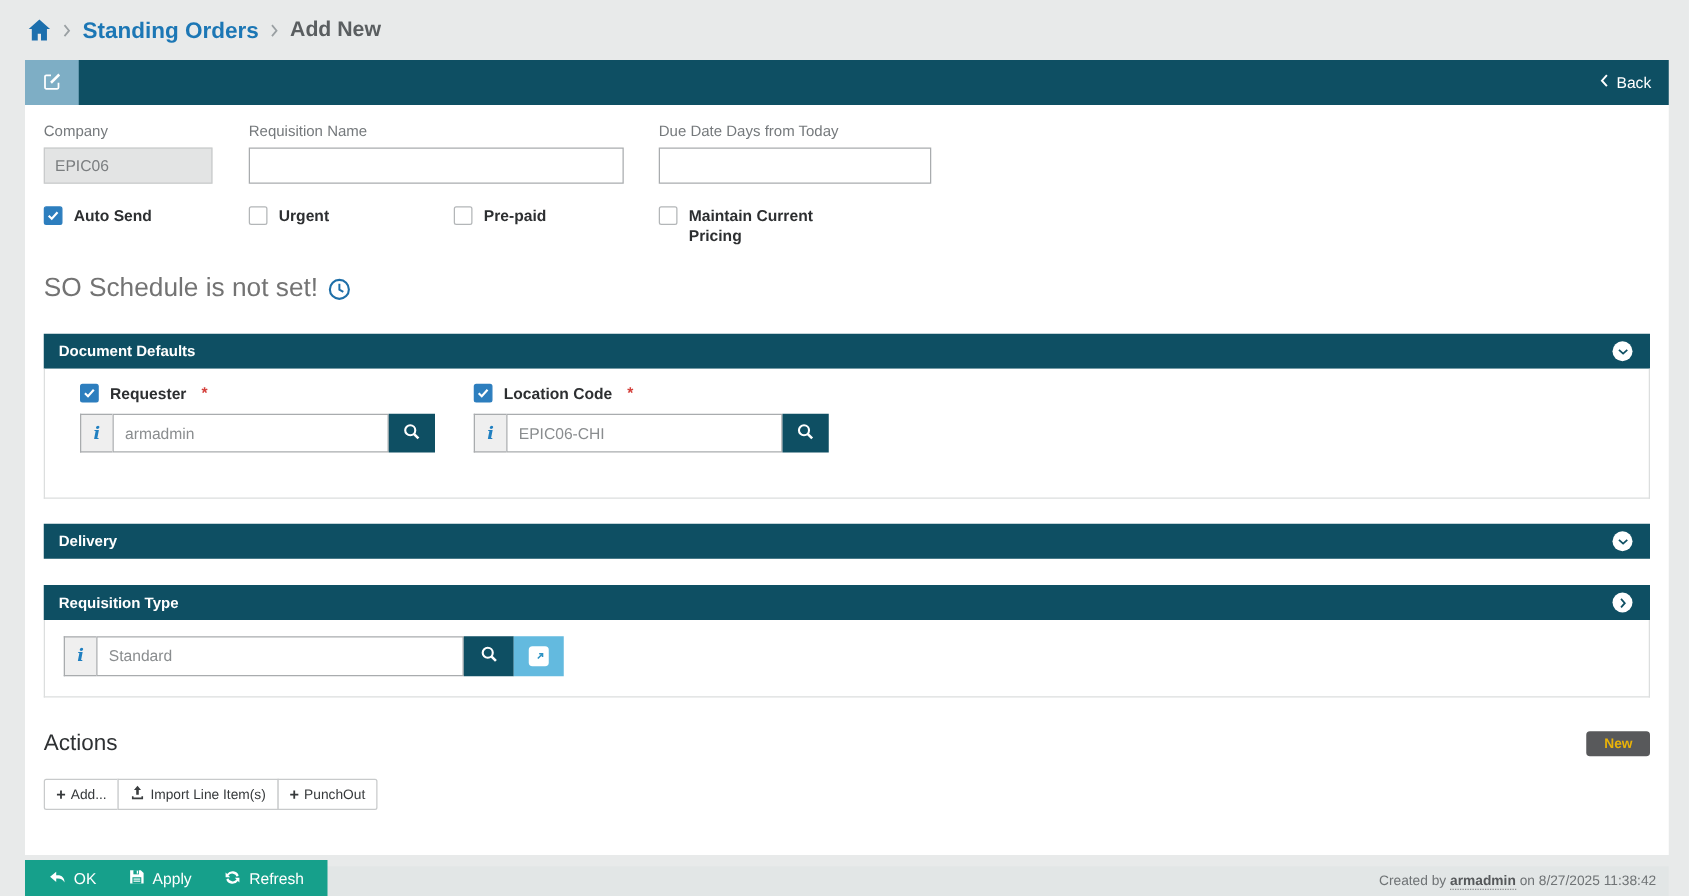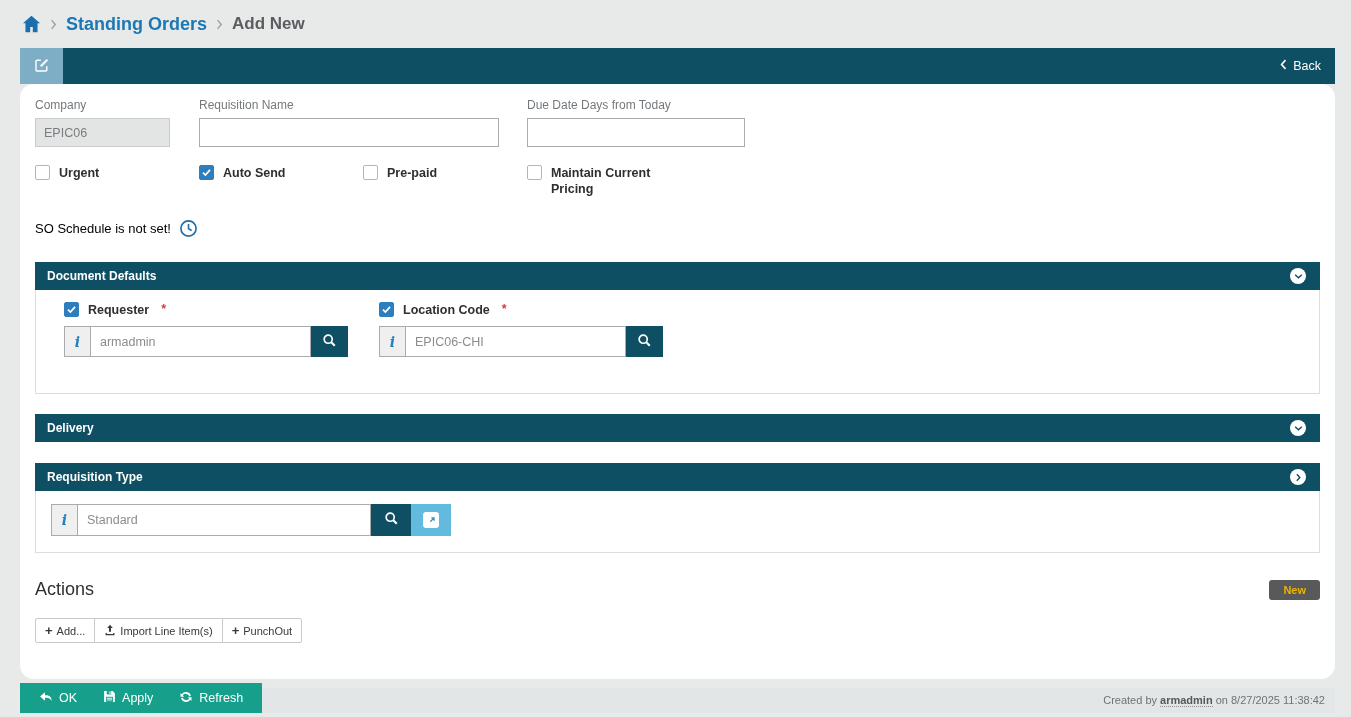--- a/index.html
+++ b/index.html
@@ -16,21 +16,21 @@
 
   
   .toolbar { height:36px; background:#0e4f63; display:flex; align-items:center; }
   .edit-btn { width:43px; height:36px; background:#7eaec5; border:none; cursor:pointer;
               display:flex; align-items:center; justify-content:center; }
   .back-btn { margin-left:auto; margin-right:14px; background:none; border:none; color:#fff;
               font-size:12.5px; display:flex; align-items:center; gap:6px; cursor:pointer;
               font-family:inherit;justify-content:flex-end; }
 
   
-  .content { background:#fff; padding:14px 15px 36px 15px;border-radius:14px; }
+  .content { background:#fff; padding:14px 15px 36px 15px; }
 
   .form-row { display:flex; }
   .f-col .lbl { font-size:12px; color:#75797c; display:block; height:15px; }
   .f-col input { margin-top:5px; height:29px; width:100%; border:1px solid #a9acae;
                  font-size:12.5px; padding:0 8px; color:#6c7072; font-family:inherit;
                  background:#fff; }
   .f-col input:disabled { background:#e3e4e4; border-color:#c9cbcc; color:#7a7d7f; }
   .f-company { width:135px; }
   .f-reqname { width:300px; margin-left:29px; }
   .f-duedate { width:218px; margin-left:28px; }
@@ -40,21 +40,21 @@
   .cb { display:flex; align-items:flex-start; gap:9px; cursor:pointer; }
   .cb-box { width:15px; height:15px; border:1px solid #b3b6b8; border-radius:2px;
             background:#fff; flex:0 0 auto; display:flex; align-items:center; justify-content:center; }
   .cb-box[data-checked="true"] { background:#2d7ebe; border-color:#2d7ebe; }
   .cb-box svg { width:11px; height:11px; display:none; }
   .cb-box[data-checked="true"] svg { display:block; }
   .cb-label { font-size:12.5px; font-weight:600; color:#2d2f31; line-height:16px; }
   .cb-label.narrow { max-width:104px; }
 
   .warning { margin-top:22px; display:flex; align-items:center; gap:8px; }
-  .warning-text { color:#000000; font-size:13px; }
+  .warning-text { color:#737373; font-size:21px; }
   .clock svg { width:19px; height:19px; display:block; }
 
   
   .panel-head { height:28px; background:#0e4f63; color:#fff; display:flex; align-items:center;
                 padding:0 14px 0 12px; cursor:pointer; }
   .panel-title { font-size:12px; font-weight:bold; }
   .chev-circle { margin-left:auto; width:16px; height:16px; border-radius:50%; background:#fff;
                  display:flex; align-items:center; justify-content:center; }
   .chev-circle svg { display:block; }
   .panel-body { background:#fff; border:1px solid #dcdede; border-top:none; }
@@ -169,34 +169,34 @@
       </div>
       <div class="f-col f-duedate">
         <span class="lbl">Due Date Days from Today</span>
         <input value="" style="">
       </div>
     </div>
 
     <div class="cb-row">
       <div class="cb-slot">
         <span class="cb">
-          <span class="cb-box" data-checked="false">
-            
-          </span>
-          <span class="cb-label">Urgent</span>
-        </span>
-      </div>
-      <div class="cb-slot">
-        <span class="cb">
           <span class="cb-box" data-checked="true">
             <svg viewBox="0 0 14 14">
                 <polyline points="2.5,7.2 5.6,10.2 11.5,3.6" stroke="#fff" stroke-width="2.2" fill="none"></polyline>
               </svg>
           </span>
           <span class="cb-label">Auto Send</span>
+        </span>
+      </div>
+      <div class="cb-slot">
+        <span class="cb">
+          <span class="cb-box" data-checked="false">
+            
+          </span>
+          <span class="cb-label">Urgent</span>
         </span>
       </div>
       <div class="cb-slot">
         <span class="cb">
           <span class="cb-box" data-checked="false">
             
           </span>
           <span class="cb-label">Pre-paid</span>
         </span>
       </div>

